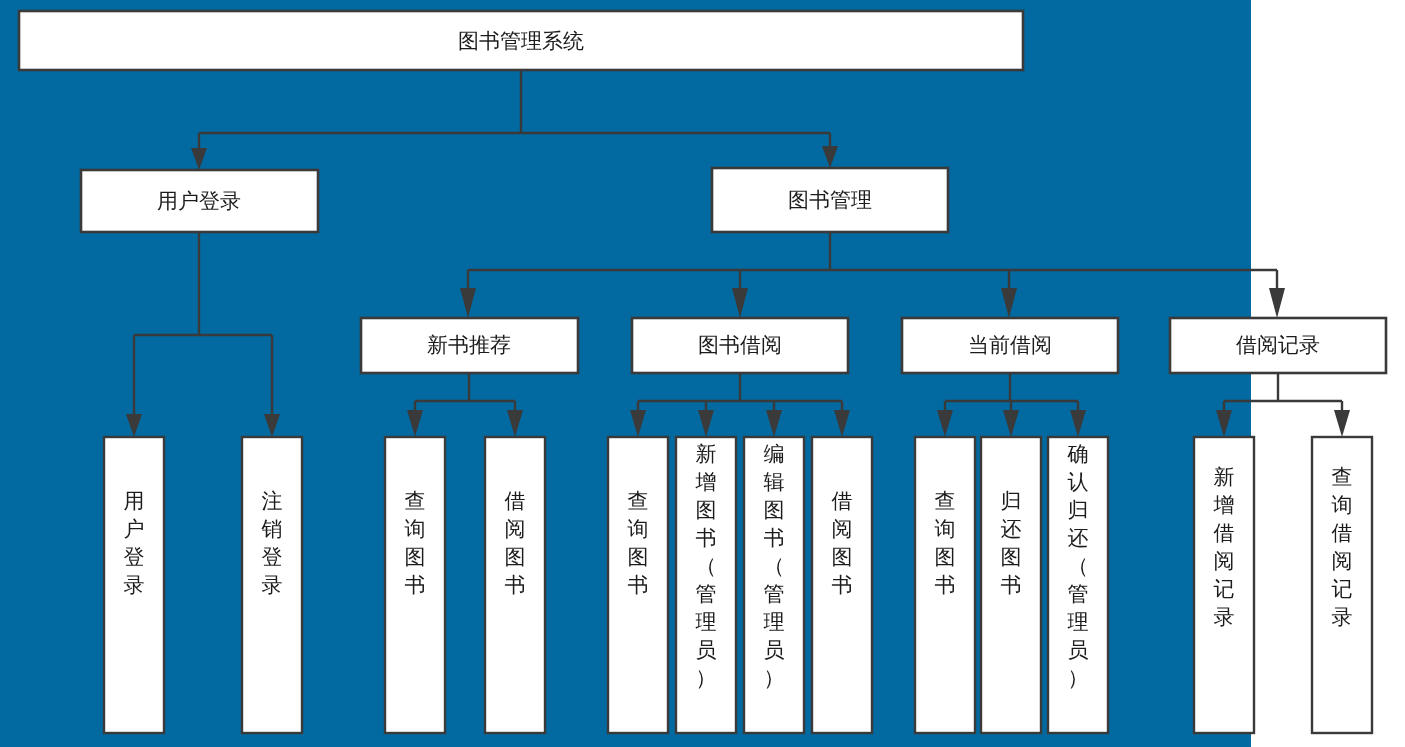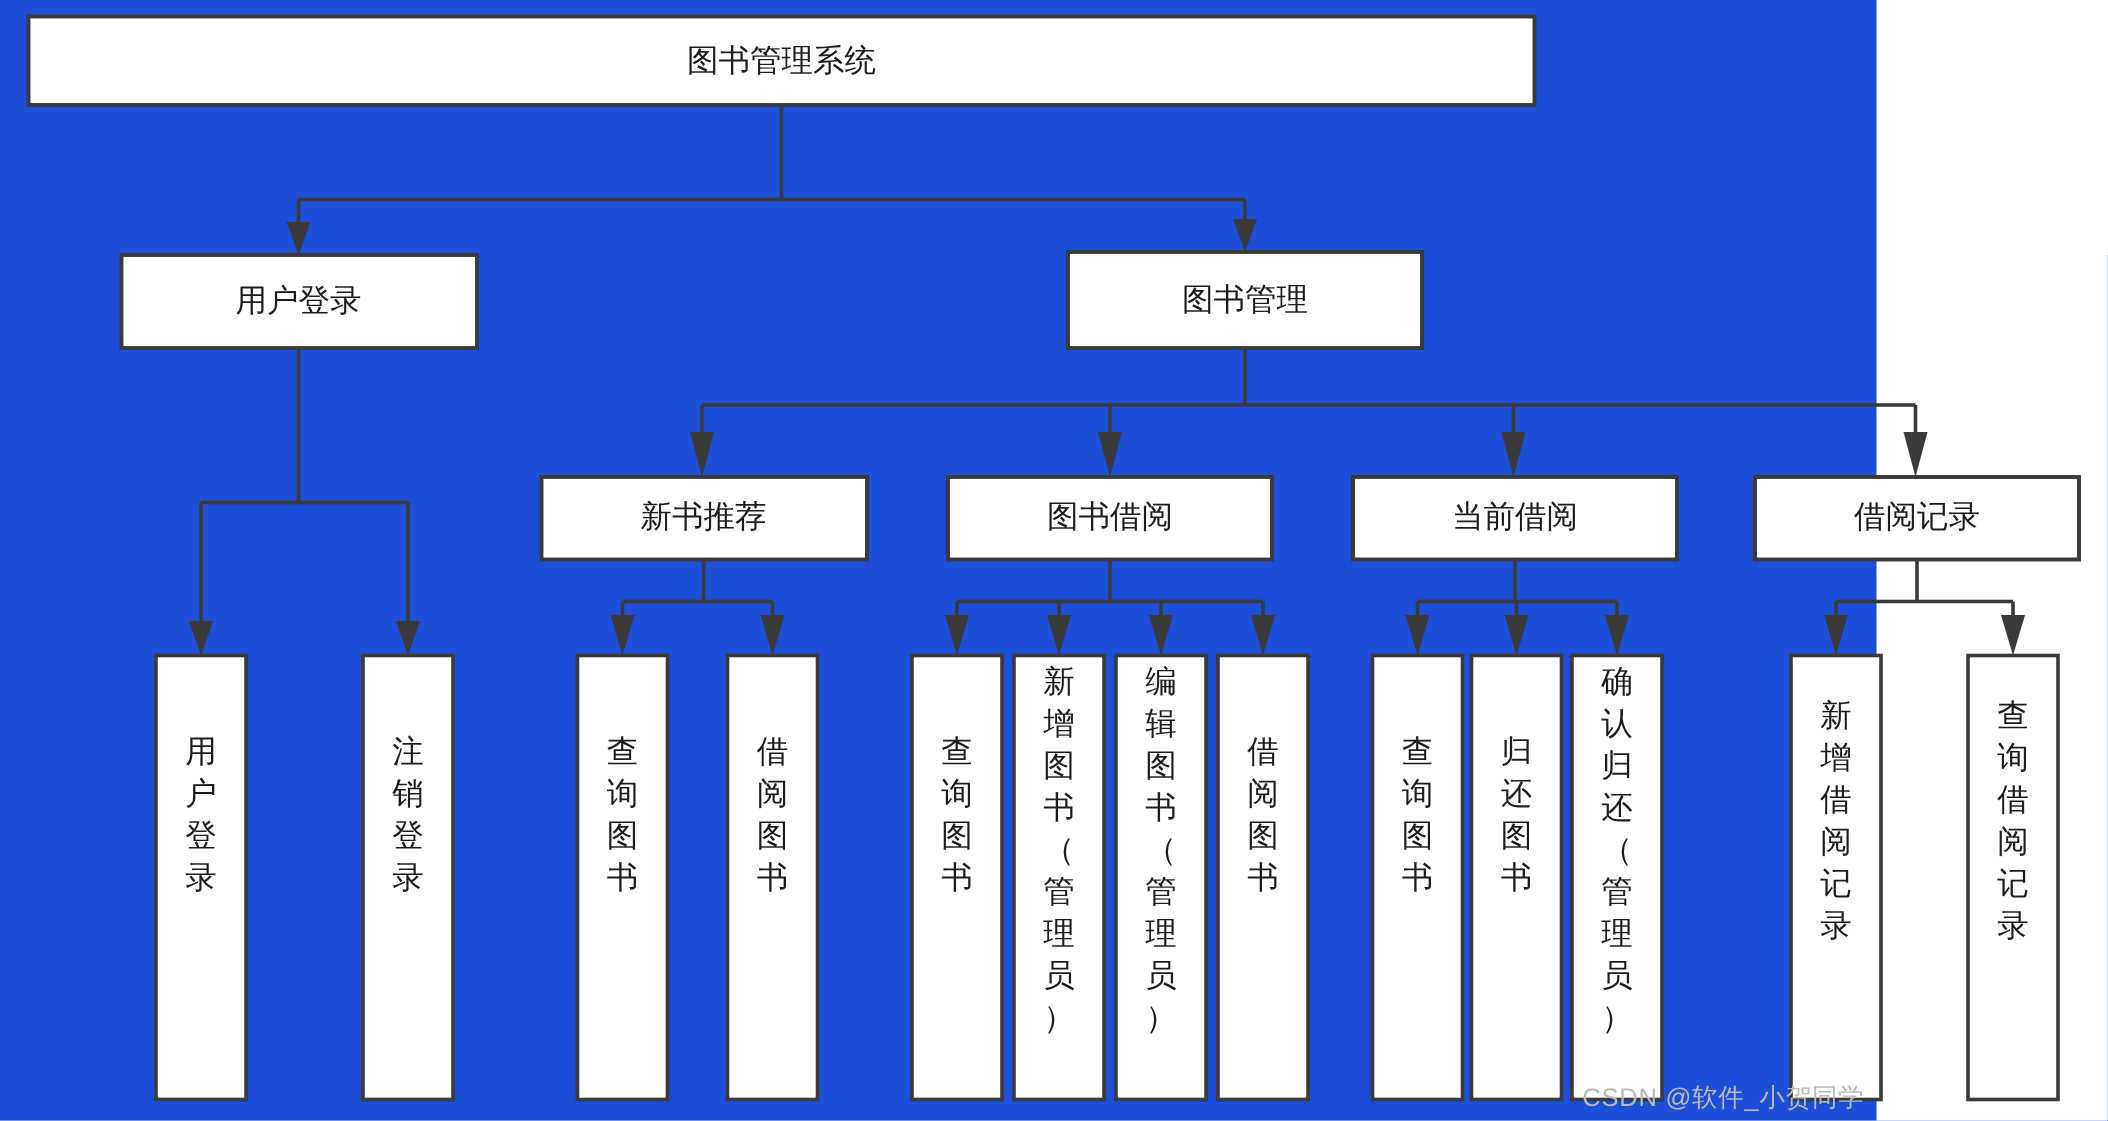--- a/index.html
+++ b/index.html
@@ -10,21 +10,21 @@
   body {
     width: 1405px;
     height: 747px;
     font-family: "Liberation Sans", "DejaVu Sans", sans-serif;
     overflow: hidden;
   }
   #diagram-root {
     position: relative;
     width: 1251px;
     height: 747px;
-    background: #1d4ed8;
+    background: #0369a1;
     text-decoration: underline;
   }
   svg.diagram-canvas {
     position: absolute;
     left: 0;
     top: 0;
     width: 1405px;
     height: 747px;
   }
   .node-box {
@@ -240,15 +240,14 @@
       <text class="node-label-v" x="1224" y="484"><tspan x="1224" dy="0">新</tspan><tspan x="1224" dy="28">增</tspan><tspan x="1224" dy="28">借</tspan><tspan x="1224" dy="28">阅</tspan><tspan x="1224" dy="28">记</tspan><tspan x="1224" dy="28">录</tspan></text>
     </g>
 
     <g>
       <rect class="node-box-thin" x="1312" y="437" width="60" height="296"></rect>
       <text class="node-label-v" x="1342" y="484"><tspan x="1342" dy="0">查</tspan><tspan x="1342" dy="28">询</tspan><tspan x="1342" dy="28">借</tspan><tspan x="1342" dy="28">阅</tspan><tspan x="1342" dy="28">记</tspan><tspan x="1342" dy="28">录</tspan></text>
     </g>
 
   </svg>
 
-  <div class="watermark-text">CSDN @软件_小贺同学</div>
 
 </div>
 
 </body></html>

